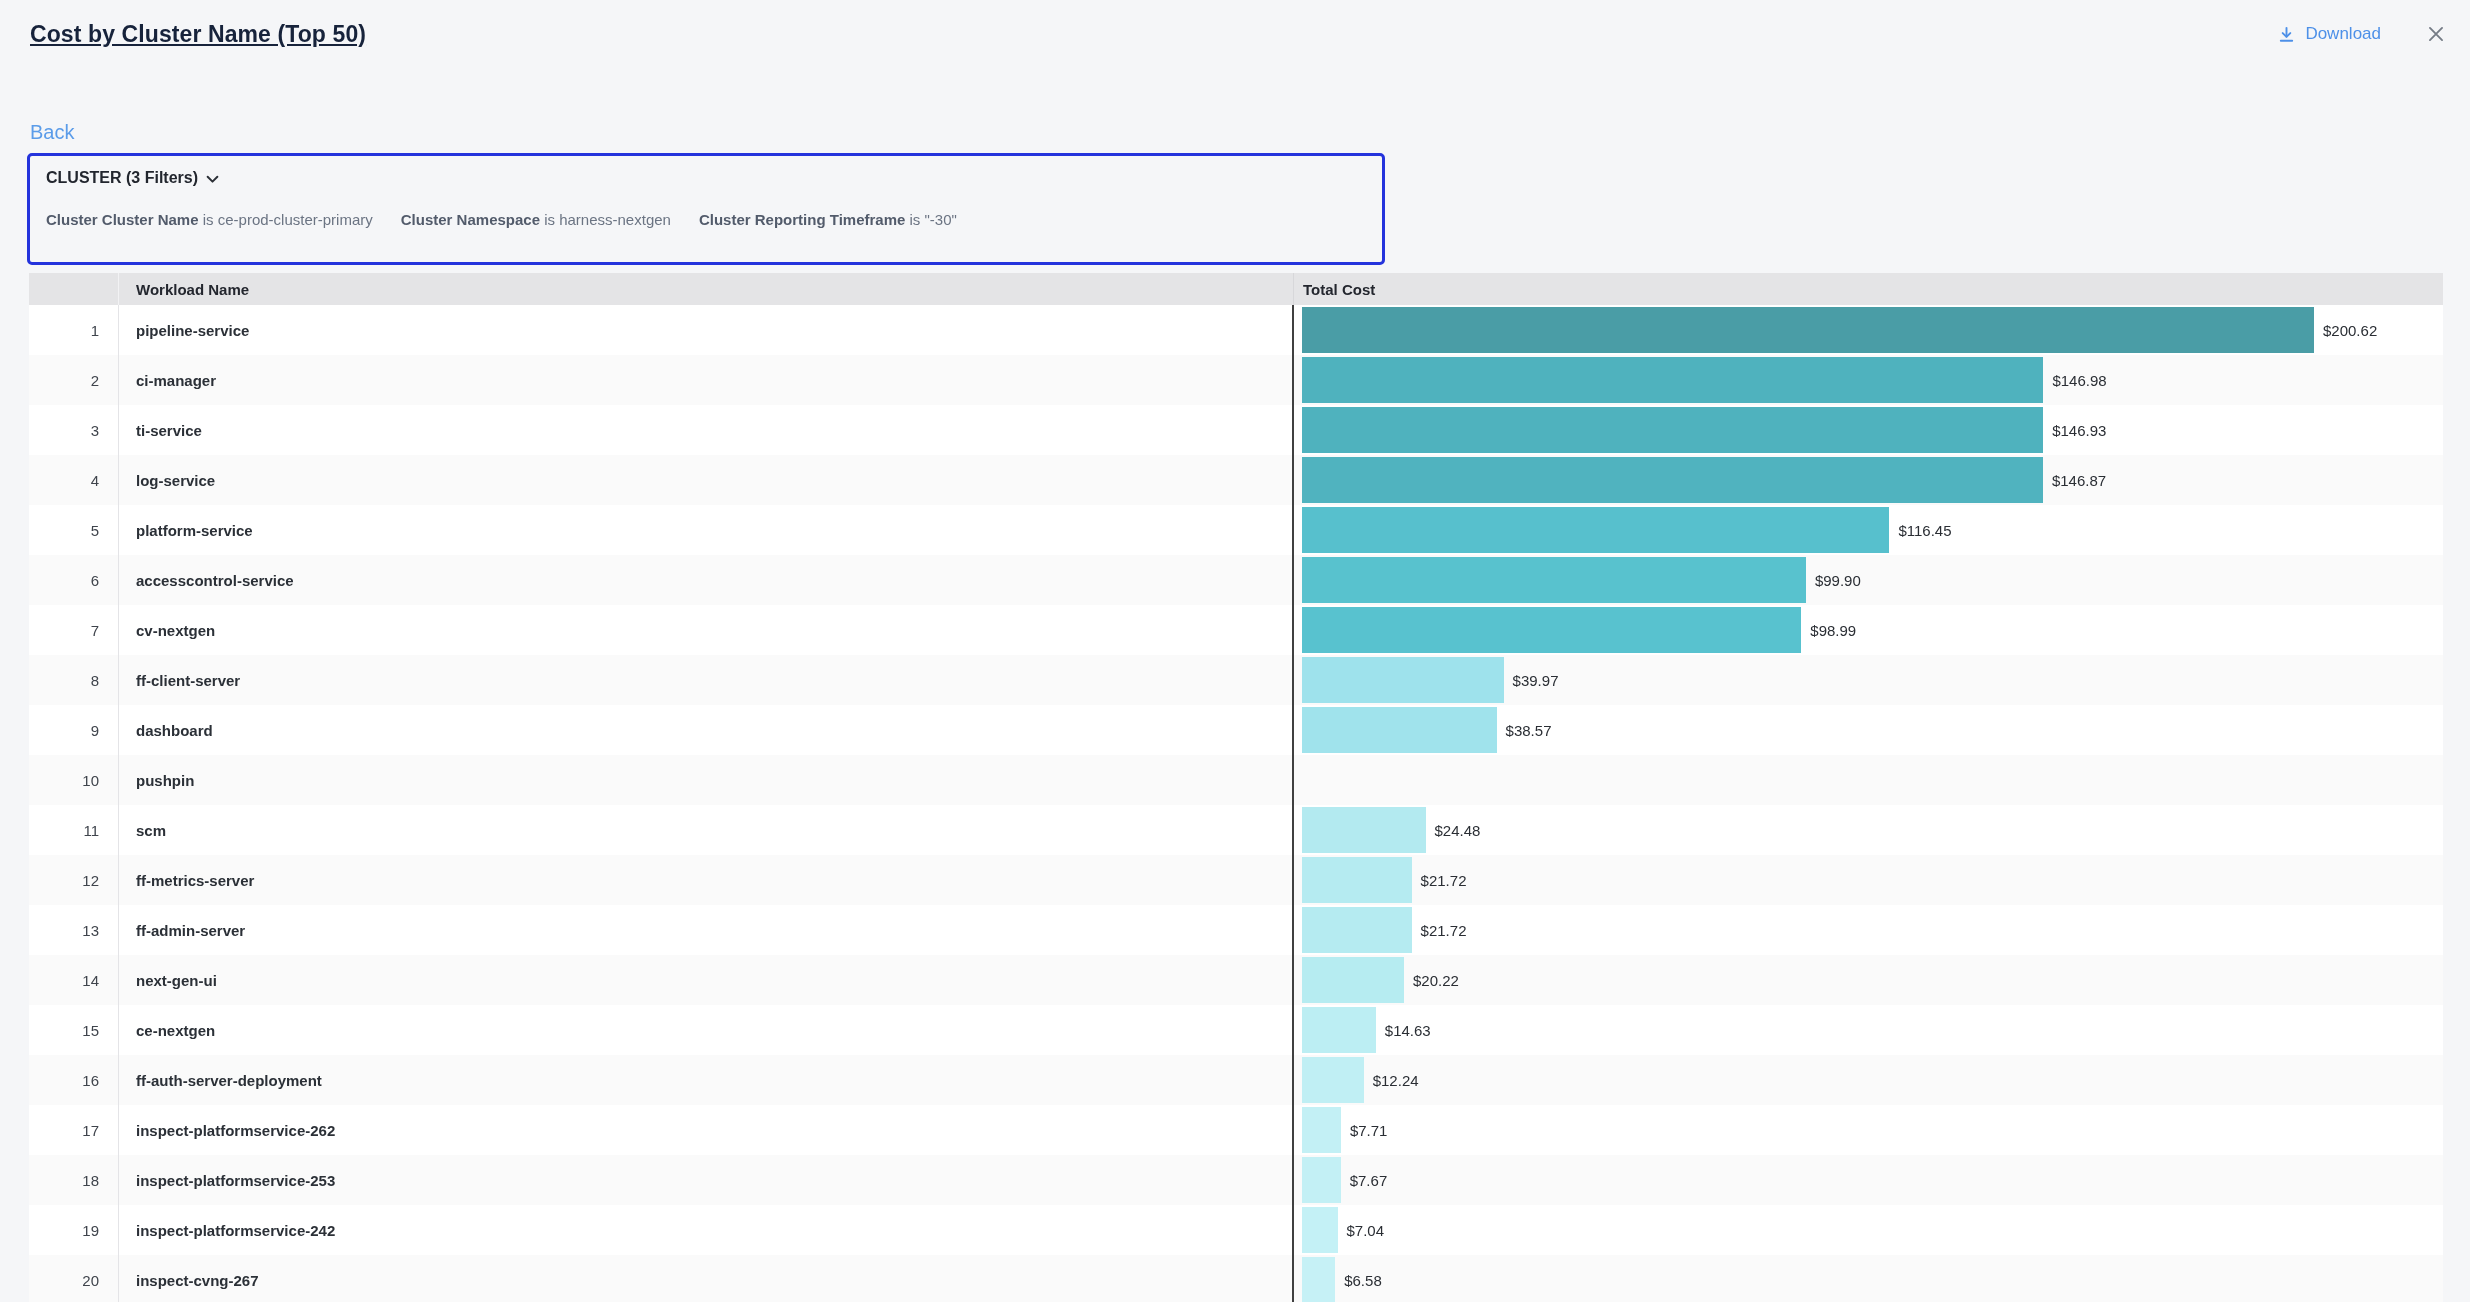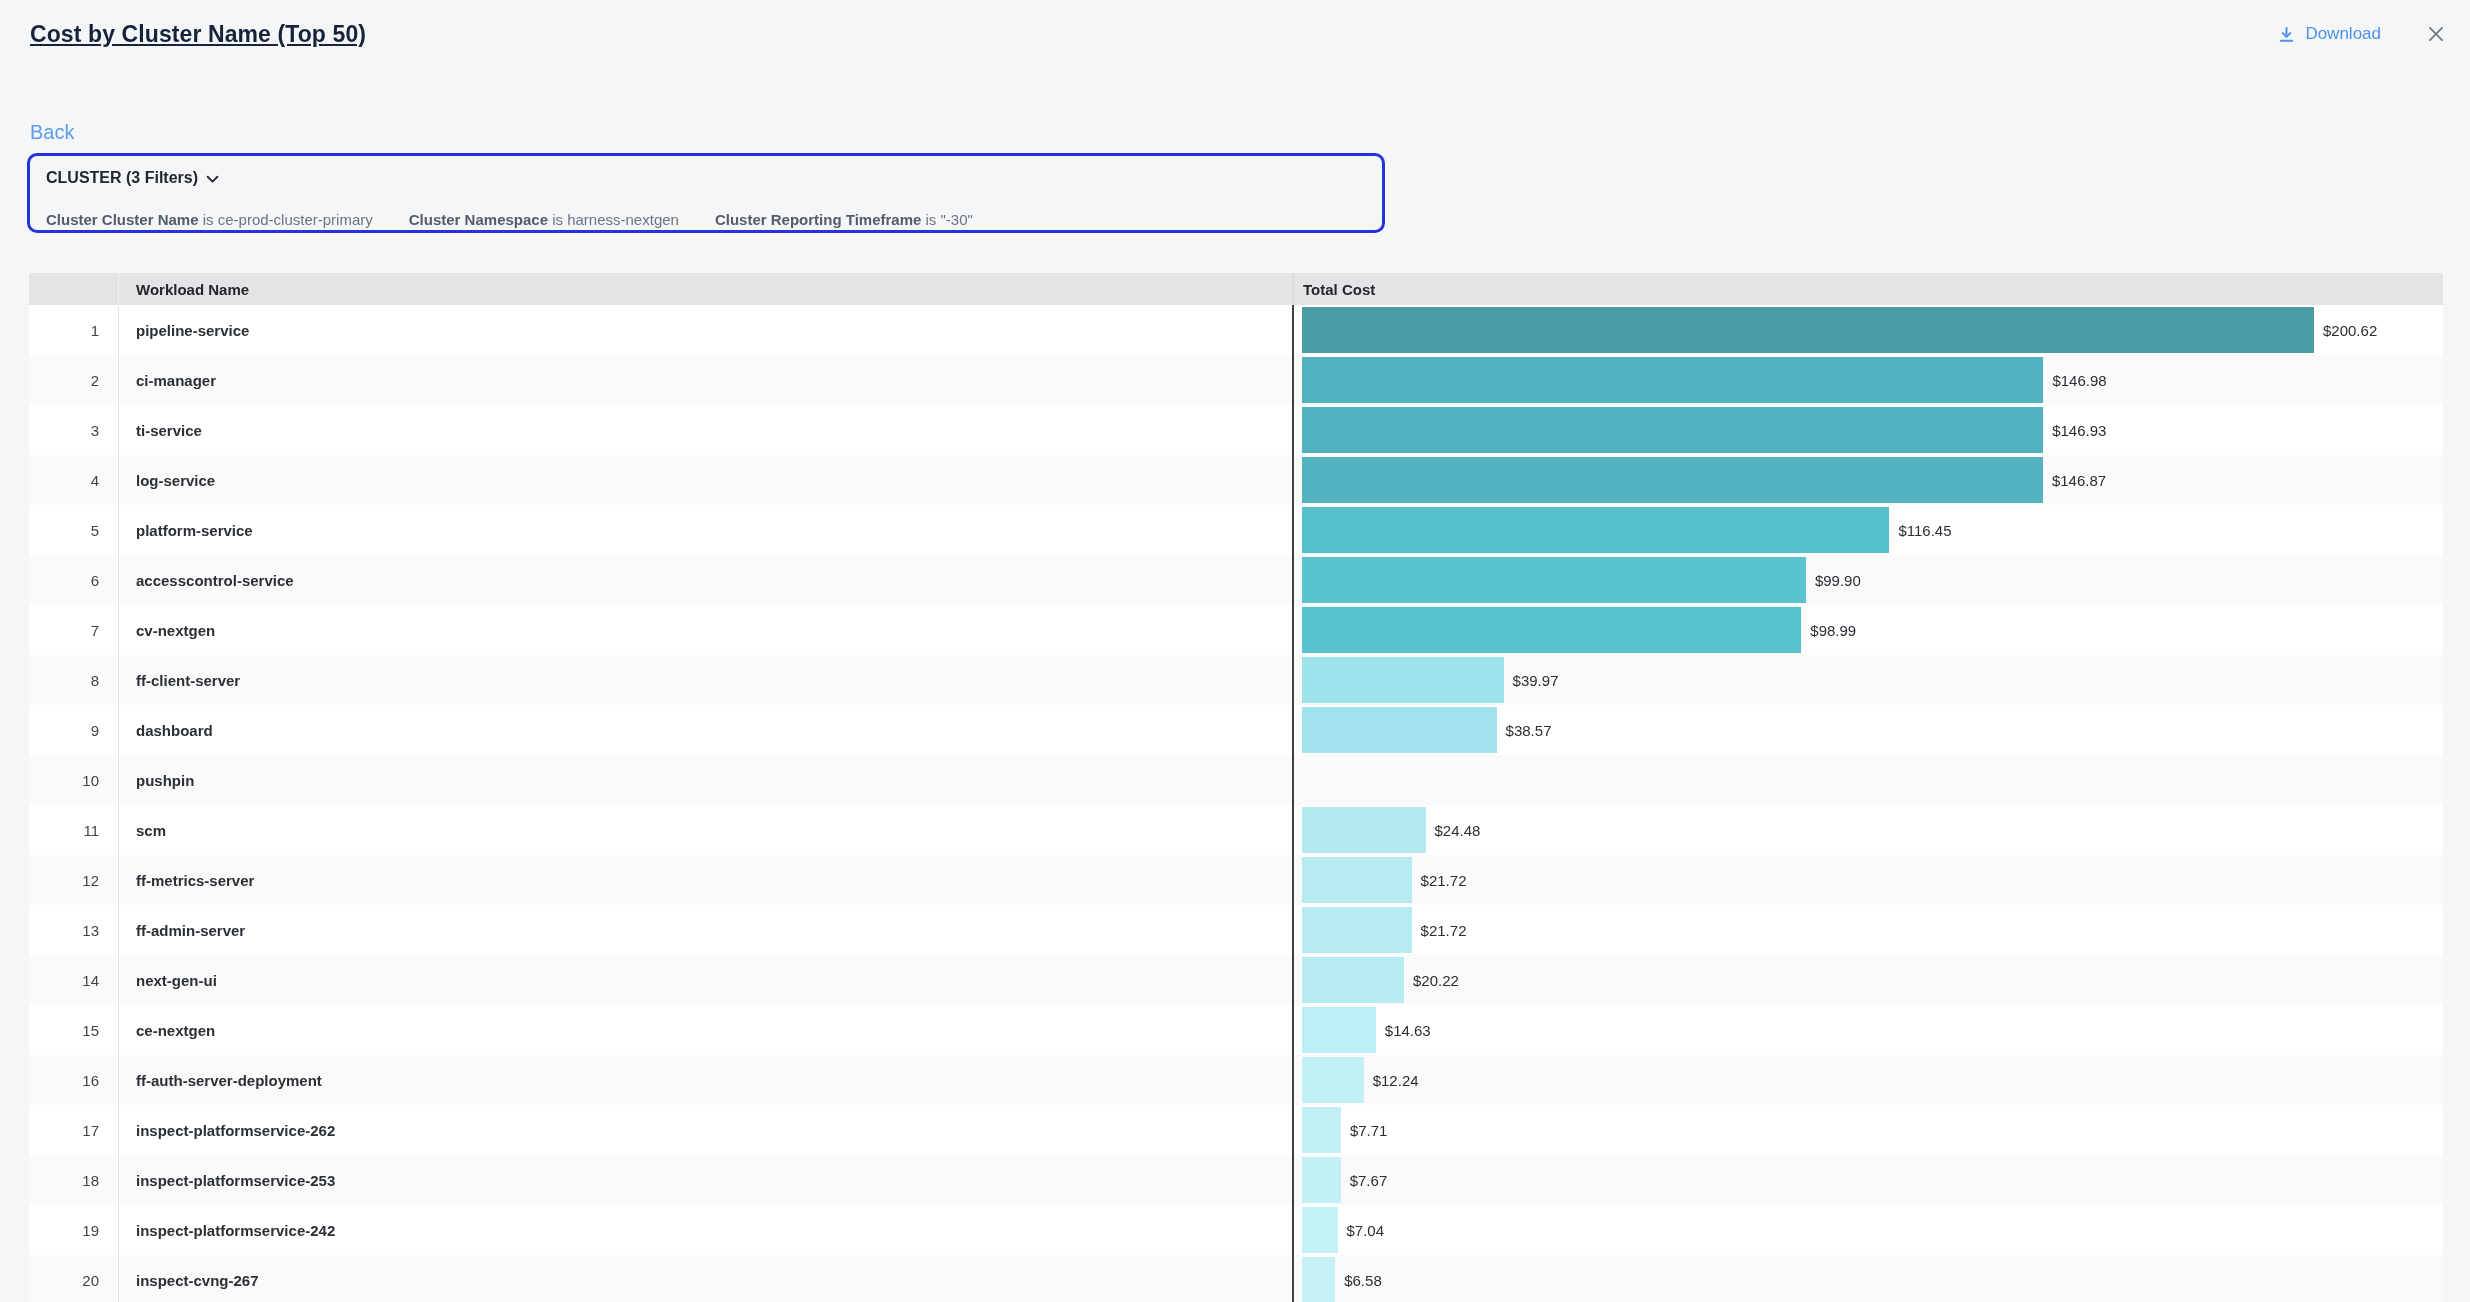--- a/index.html
+++ b/index.html
@@ -17,26 +17,26 @@
   .top-actions { display:flex; align-items:center; gap:44px; }
   .download { display:flex; align-items:center; gap:9px; color:#4d90e8;
               font-size:17px; font-weight:500; cursor:pointer; }
   .close-btn { display:flex; align-items:center; cursor:pointer; }
 
   
   .back { position:absolute; left:30px; top:121px; color:#5b9ce9; font-size:20px;
           text-decoration:none; cursor:pointer; }
 
   
-  .filter-box { position:absolute; left:27px; top:153px; width:1358px; height:80px;
-                box-sizing:border-box; border:3px solid #2433dc; border-radius:10px;
+  .filter-box { position:absolute; left:27px; top:153px; width:1358px; height:112px;
+                box-sizing:border-box; border:3px solid #2433dc; border-radius:5px;
                 padding:13px 16px; }
   .filter-head { display:flex; align-items:center; gap:8px; font-size:16px;
                  font-weight:700; color:#22262e; cursor:pointer; width:max-content; }
-  .filter-clauses { display:flex; gap:36px; margin-top:24px; font-size:15px; white-space:nowrap; }
+  .filter-clauses { display:flex; gap:28px; margin-top:24px; font-size:15px; white-space:nowrap; }
   .clause .f { font-weight:600; color:#525b6b; }
   .clause .v { font-weight:400; color:#6b7483; }
 
   
   .table { position:absolute; left:29px; top:273px; width:2414px; }
   .thead { display:flex; height:32px; background:#e4e4e6; align-items:flex-end;
            font-weight:700; font-size:15px; color:#23262e; }
   .c-rank { width:90px; box-sizing:border-box; padding-right:19px; text-align:right; flex-shrink:0; }
   .c-name { width:1175px; box-sizing:border-box; padding-left:17px; flex-shrink:0; }
   .c-cost { flex:1; box-sizing:border-box; padding-left:9px; }

